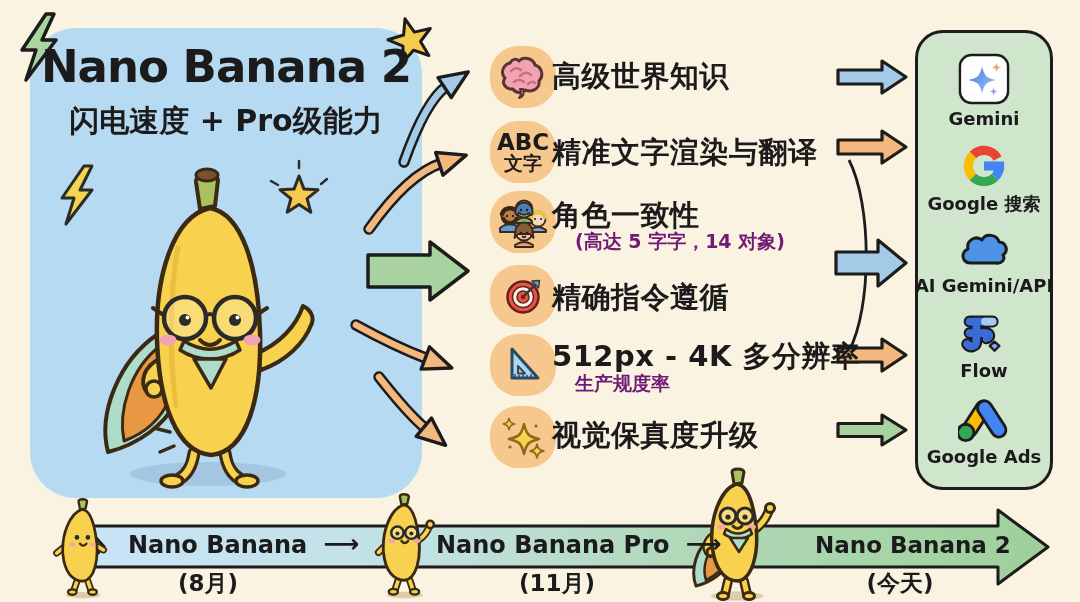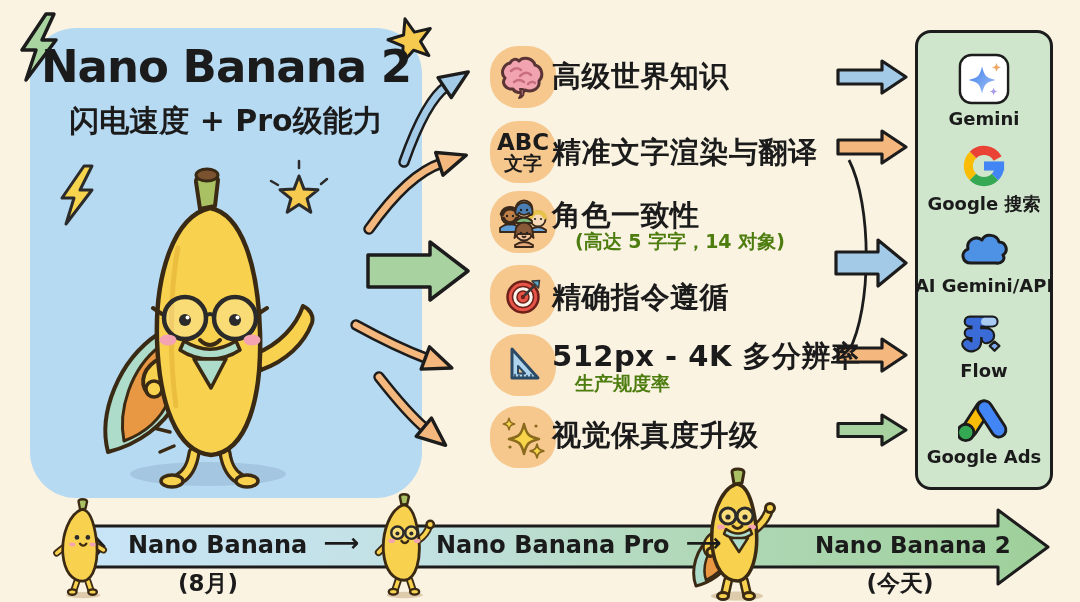--- a/index.html
+++ b/index.html
@@ -11,28 +11,28 @@
   .txt{position:absolute;z-index:2;}
   .title{left:30px;top:40px;width:392px;text-align:center;font-size:45px;font-weight:bold;letter-spacing:-1px;}
   .subtitle{left:30px;top:101px;width:392px;text-align:center;font-size:30px;font-weight:bold;}
   .ficon{position:absolute;left:490px;width:66px;height:62px;border-radius:28px;z-index:2;
          background:var(--icon_bg,#F6C88E);display:flex;align-items:center;justify-content:center;}
   .ficon svg{width:66px;height:62px;display:block;}
   .abc{display:flex;flex-direction:column;align-items:center;line-height:0.98;font-weight:bold;}
   .abc span:nth-child(1){font-size:23px;}
   .abc span:nth-child(2){font-size:19px;}
   .flabel{position:absolute;left:552px;font-size:29px;font-weight:bold;white-space:nowrap;letter-spacing:0.5px;z-index:2;}
-  .fsub{position:absolute;left:575px;font-size:19px;font-weight:bold;color:#4d7c0f;white-space:nowrap;z-index:2;}
+  .fsub{position:absolute;left:575px;font-size:19px;font-weight:bold;color:#701a75;white-space:nowrap;z-index:2;}
   .panel{position:absolute;left:915px;top:30px;width:138px;height:460px;z-index:2;border:3px solid #1c1c1c;
-         border-radius:16px;background:var(--panel_bg,#CFE6CC);box-sizing:border-box;
+         border-radius:28px;background:var(--panel_bg,#CFE6CC);box-sizing:border-box;
          display:flex;flex-direction:column;align-items:center;justify-content:space-evenly;padding:6px 0;}
   .pitem{display:flex;flex-direction:column;align-items:center;}
   .pitem svg{display:block;}
   .plabel{font-size:18px;font-weight:bold;margin-top:3px;white-space:nowrap;}
-  .tl-row{position:absolute;z-index:2;display:flex;font-weight:bold;}
+  .tl-row{position:absolute;z-index:2;display:flex;align-items:center;font-weight:bold;}
   .tl-name{font-size:24px;white-space:nowrap;}
   .tl-arrow{font-size:25px;margin-left:16px;margin-top:-3px;}
   .tl-date{position:absolute;z-index:2;font-size:23px;font-weight:bold;text-align:center;white-space:nowrap;}
 </style>
 </head>
 <body>
 
 <div class="canvas">
 
   <div class="hero-box"></div>
@@ -319,19 +319,20 @@
   <div class="tl-row" style="left:128px;top:531px">
     <span class="tl-name">Nano Banana</span>
     <span class="tl-arrow">⟶</span>
   </div>
   <div class="tl-date" style="left:128px;top:568px;width:160px">(8月)</div>
 
   <div class="tl-row" style="left:436px;top:531px">
     <span class="tl-name">Nano Banana Pro</span>
     <span class="tl-arrow">⟶</span>
   </div>
+  <div class="tl-date" style="left:452px;top:568px;width:210px">(11月)</div>
 
   <div class="tl-row" style="left:815px;top:532px">
     <span class="tl-name" style="font-size:23px">Nano Banana 2</span>
   </div>
   <div class="tl-date" style="left:815px;top:568px;width:170px">(今天)</div>
 
 </div>
 
 </body></html>

